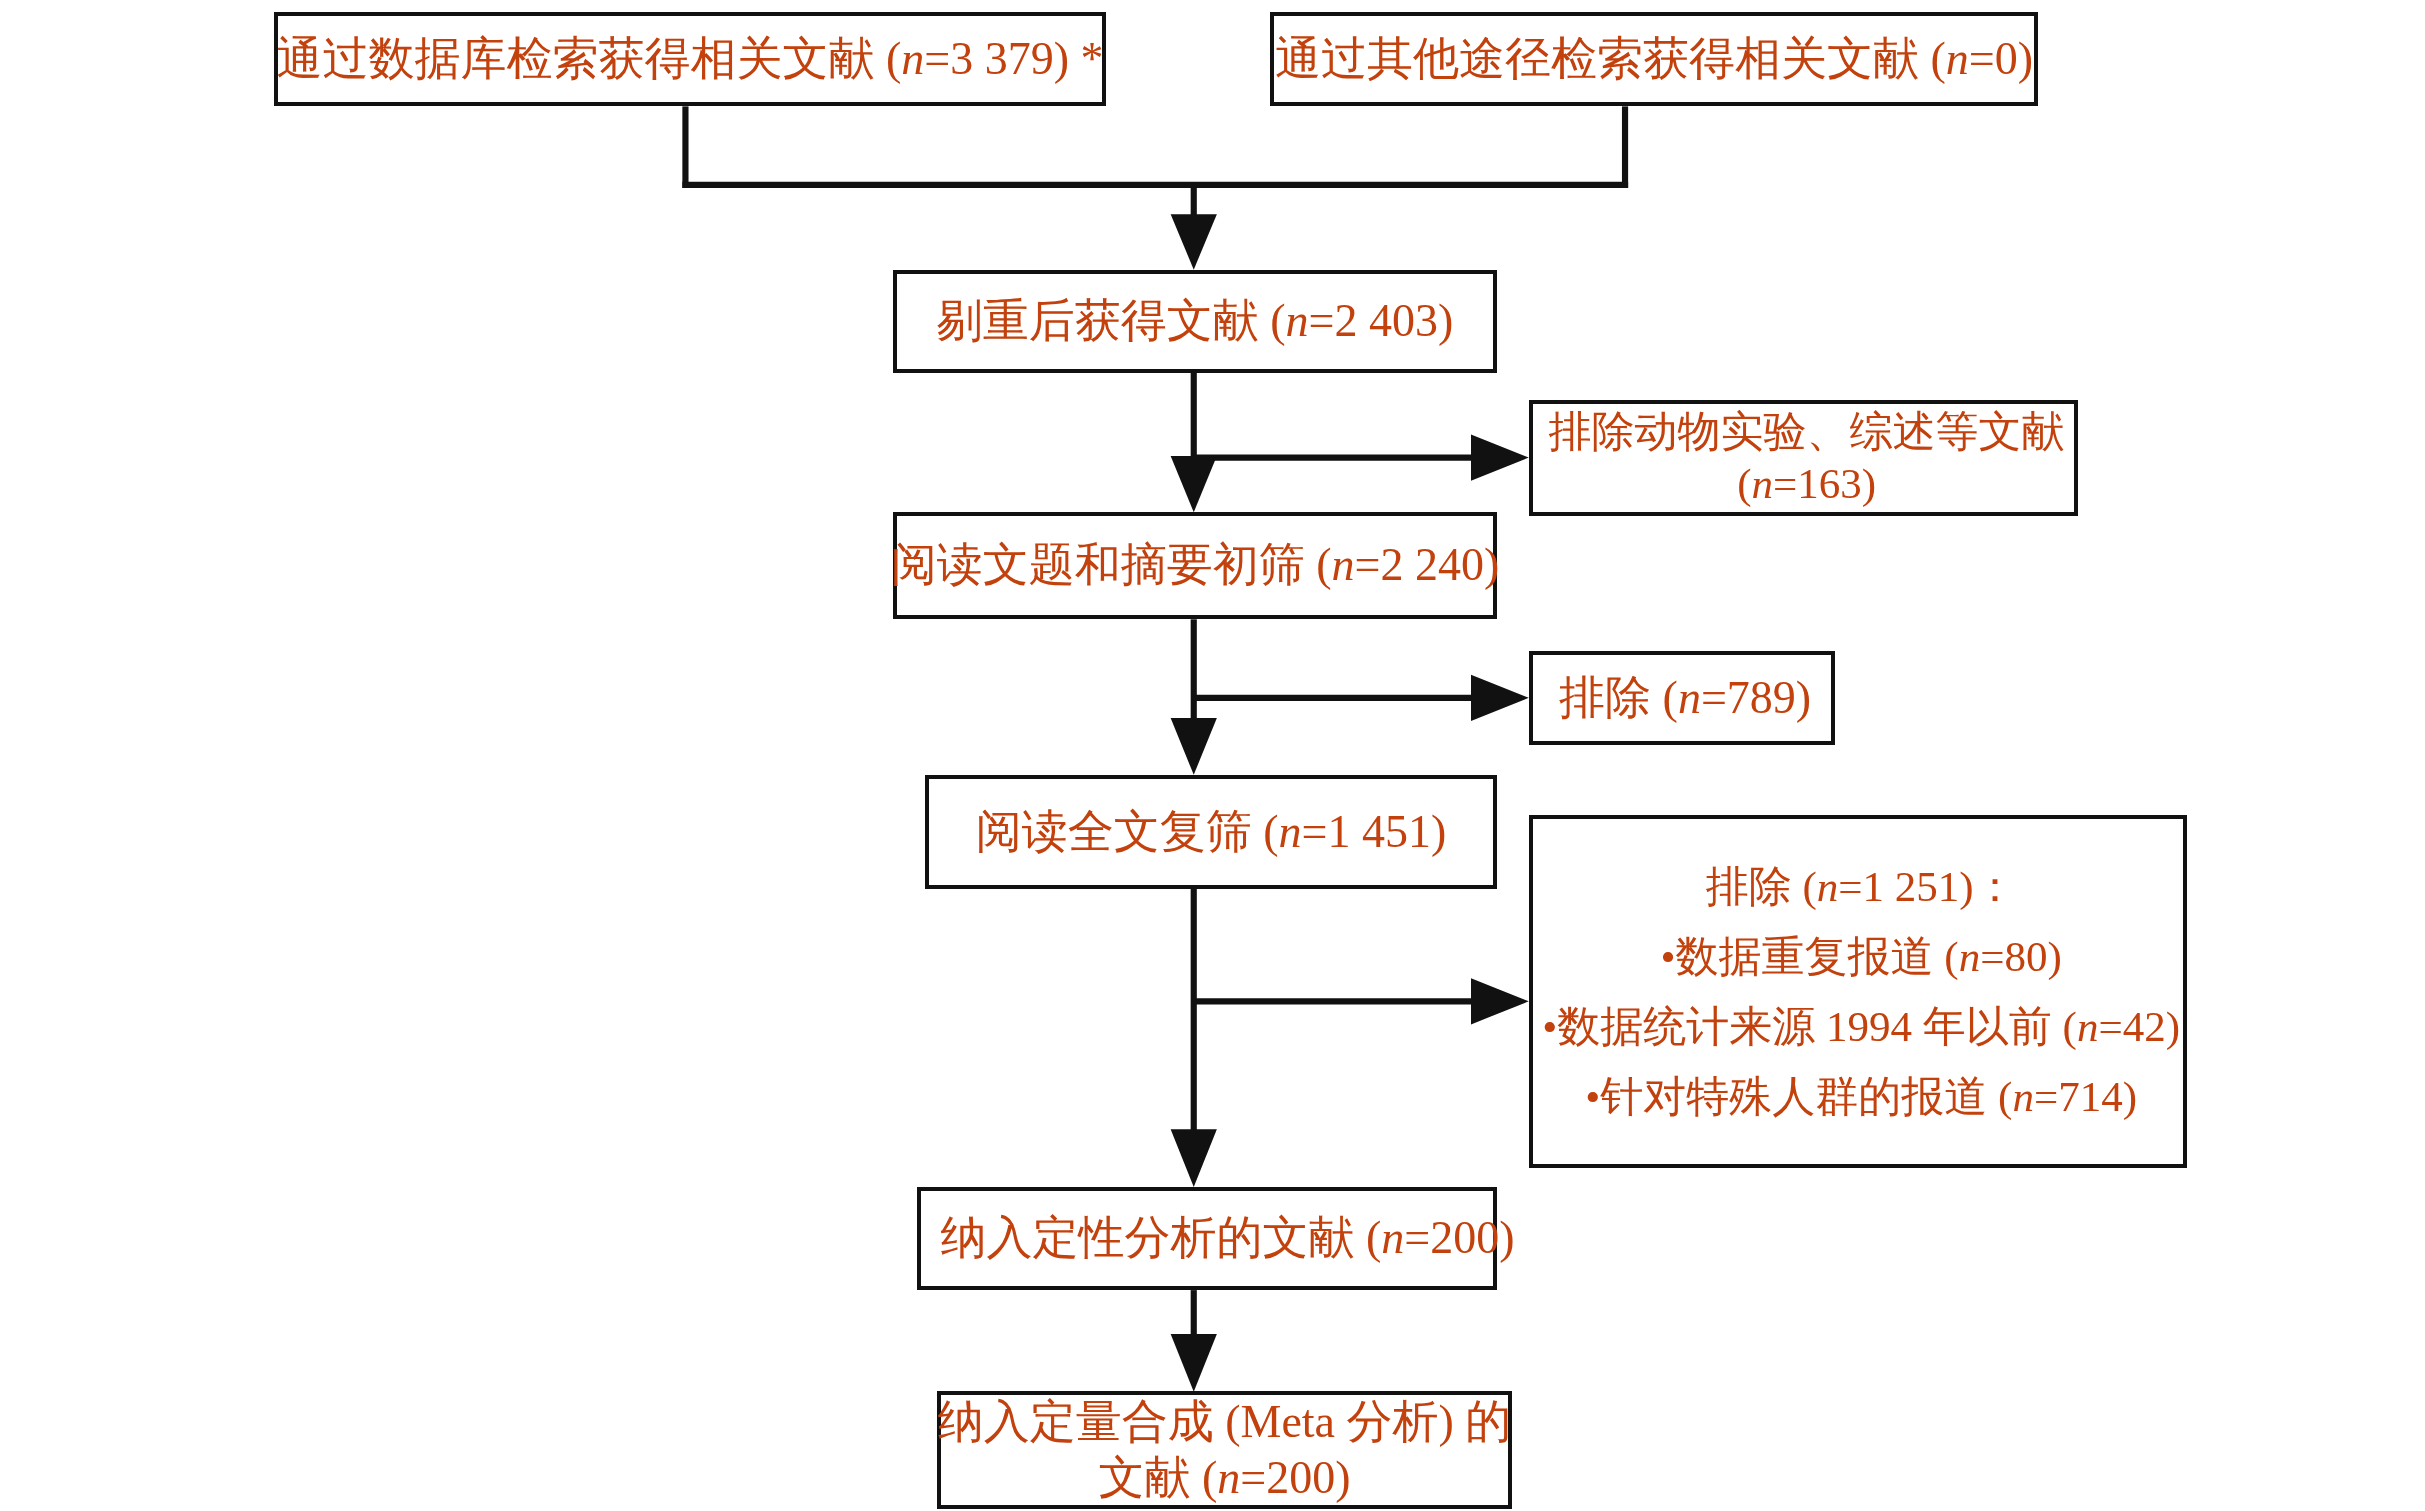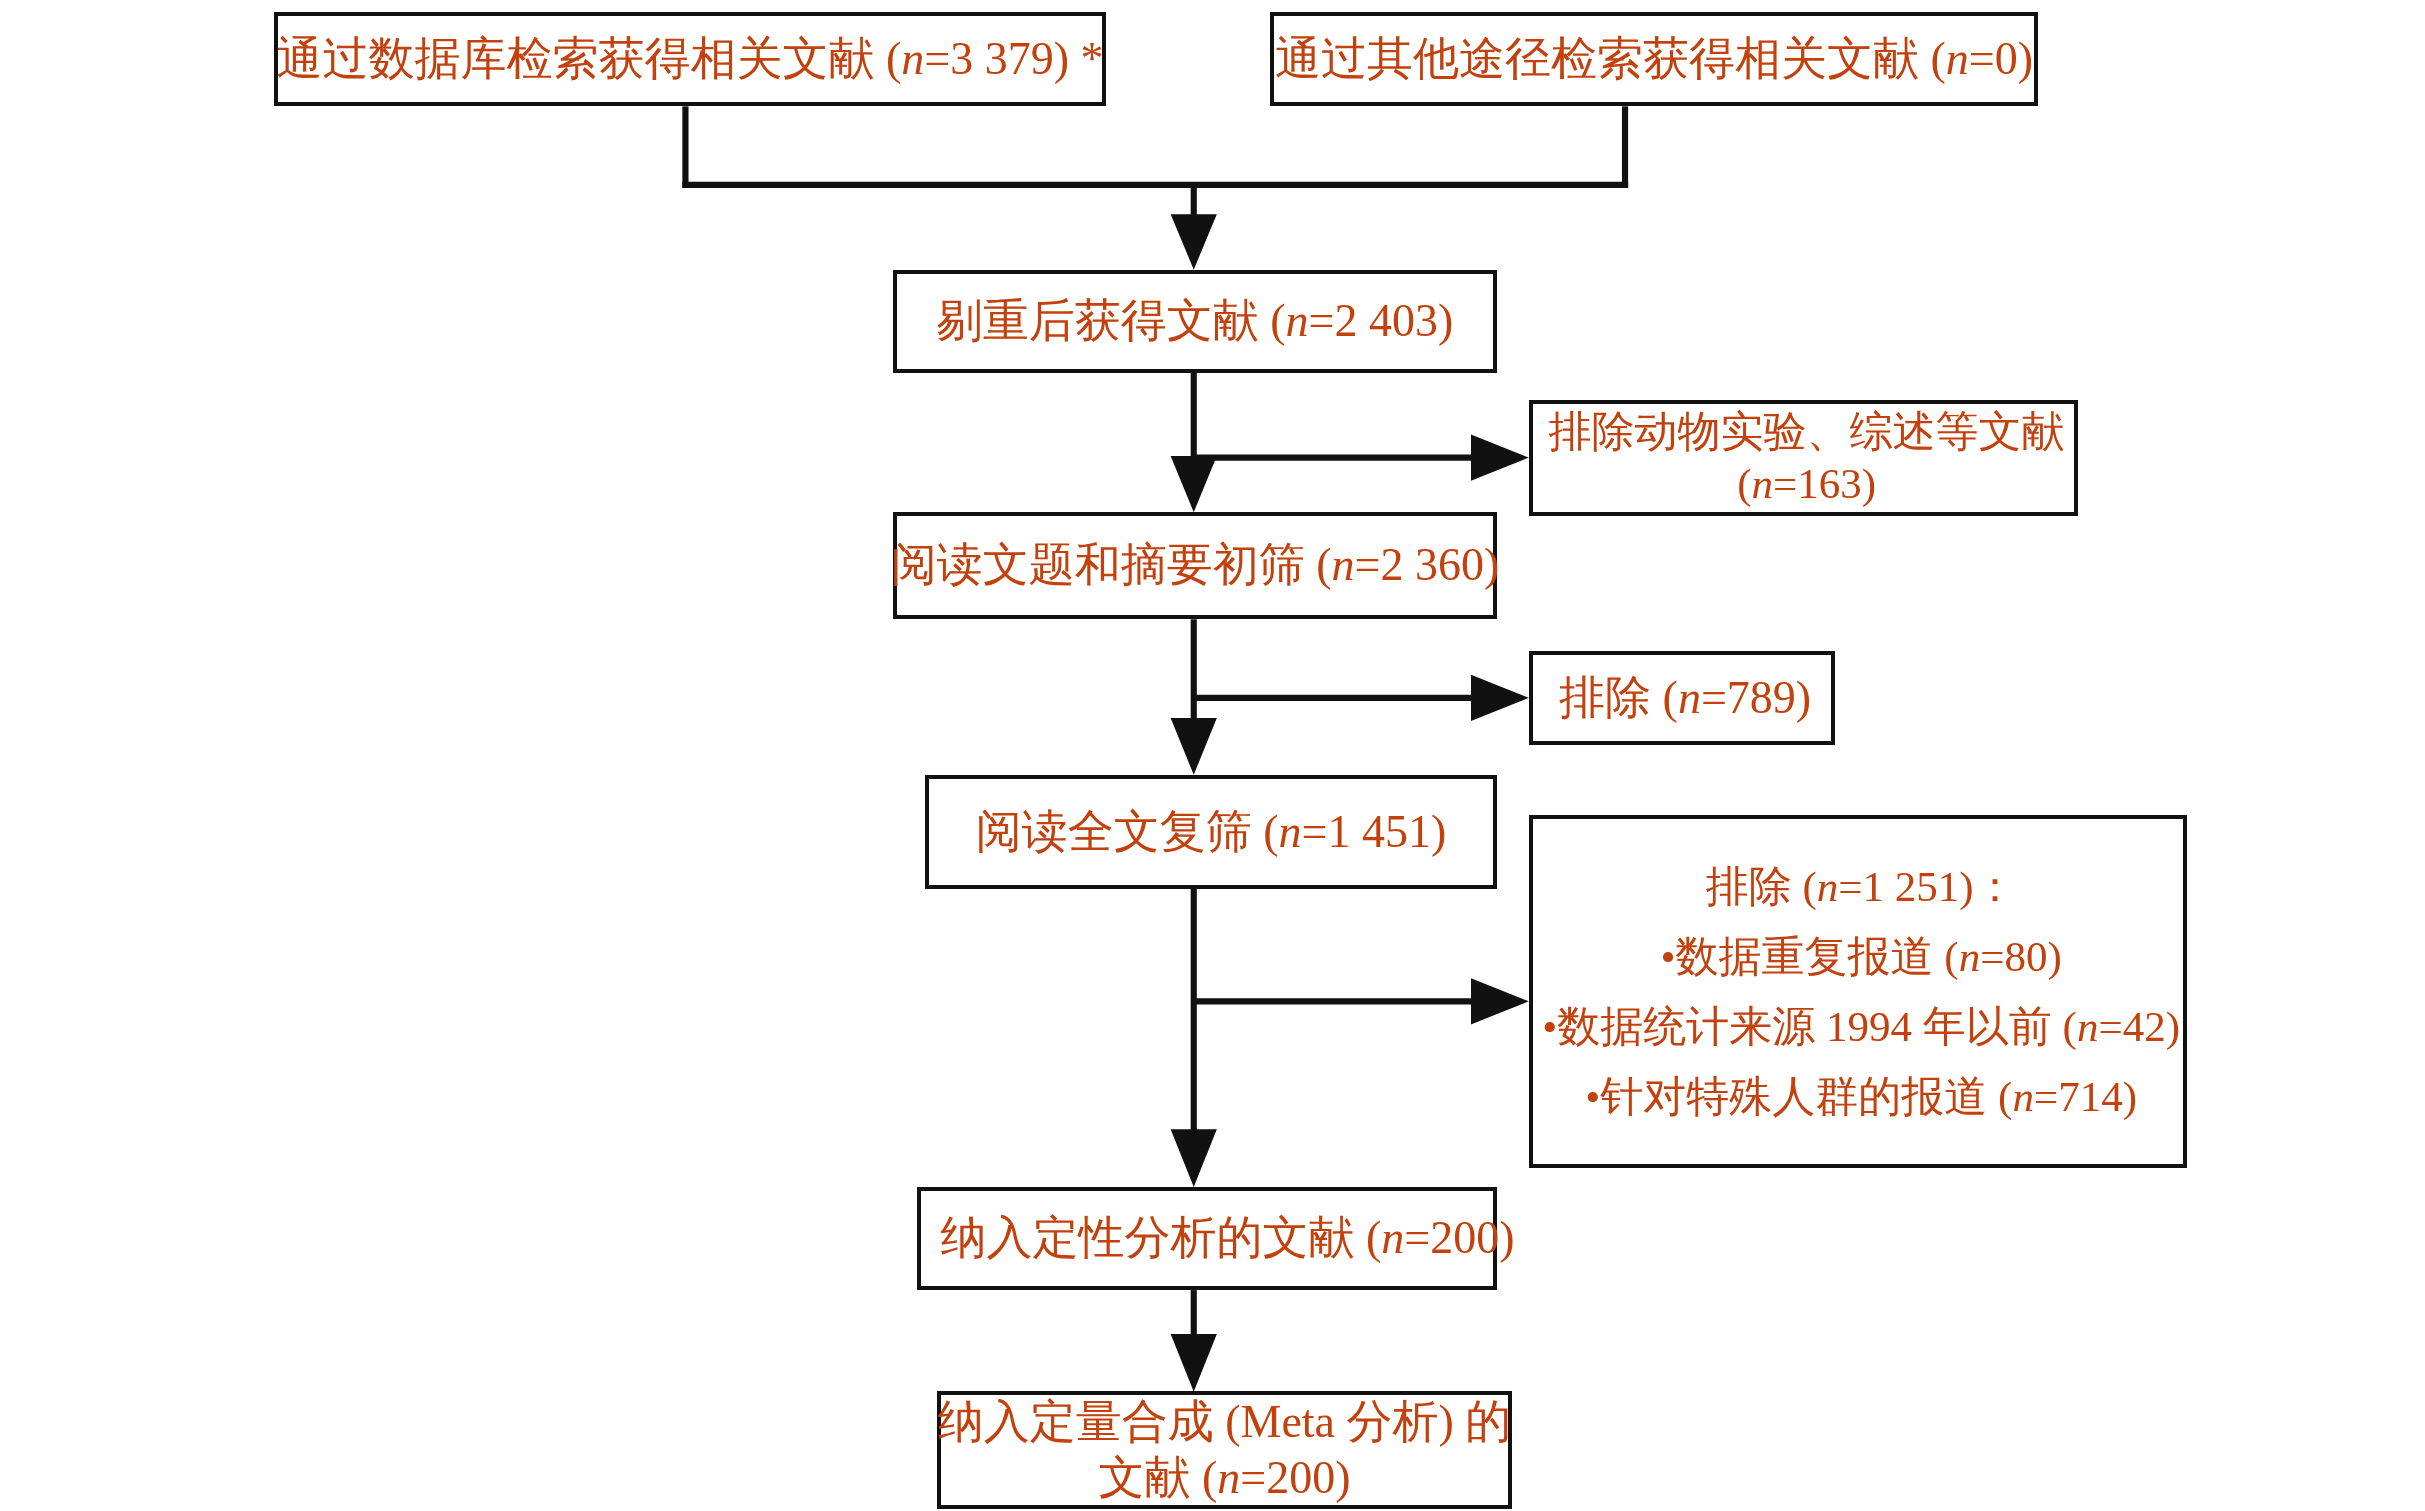--- a/index.html
+++ b/index.html
@@ -73,21 +73,21 @@
   <div class="node center" style="left:893px;top:270px;width:604px;height:103px;">
     <span class="ln"><span>剔重后获得文献 (</span><span class="nvar">n</span><span>=2 403)</span></span>
   </div>
 
   <div class="node left small" style="left:1529px;top:400px;width:549px;height:116px;">
     <span class="ln"><span>排除动物实验、综述等文献</span></span>
     <span class="ln"><span>(</span><span class="nvar">n</span><span>=163)</span></span>
   </div>
 
   <div class="node center" style="left:893px;top:512px;width:604px;height:107px;">
-    <span class="ln"><span>阅读文题和摘要初筛 (</span><span class="nvar">n</span><span>=2 360)</span></span>
+    <span class="ln"><span>阅读文题和摘要初筛 (</span><span class="nvar">n</span><span>=2 240)</span></span>
   </div>
 
   <div class="node left" style="left:1529px;top:651px;width:306px;height:94px;">
     <span class="ln"><span>排除 (</span><span class="nvar">n</span><span>=789)</span></span>
   </div>
 
   <div class="node center" style="left:925px;top:775px;width:572px;height:114px;">
     <span class="ln"><span>阅读全文复筛 (</span><span class="nvar">n</span><span>=1 451)</span></span>
   </div>
 

